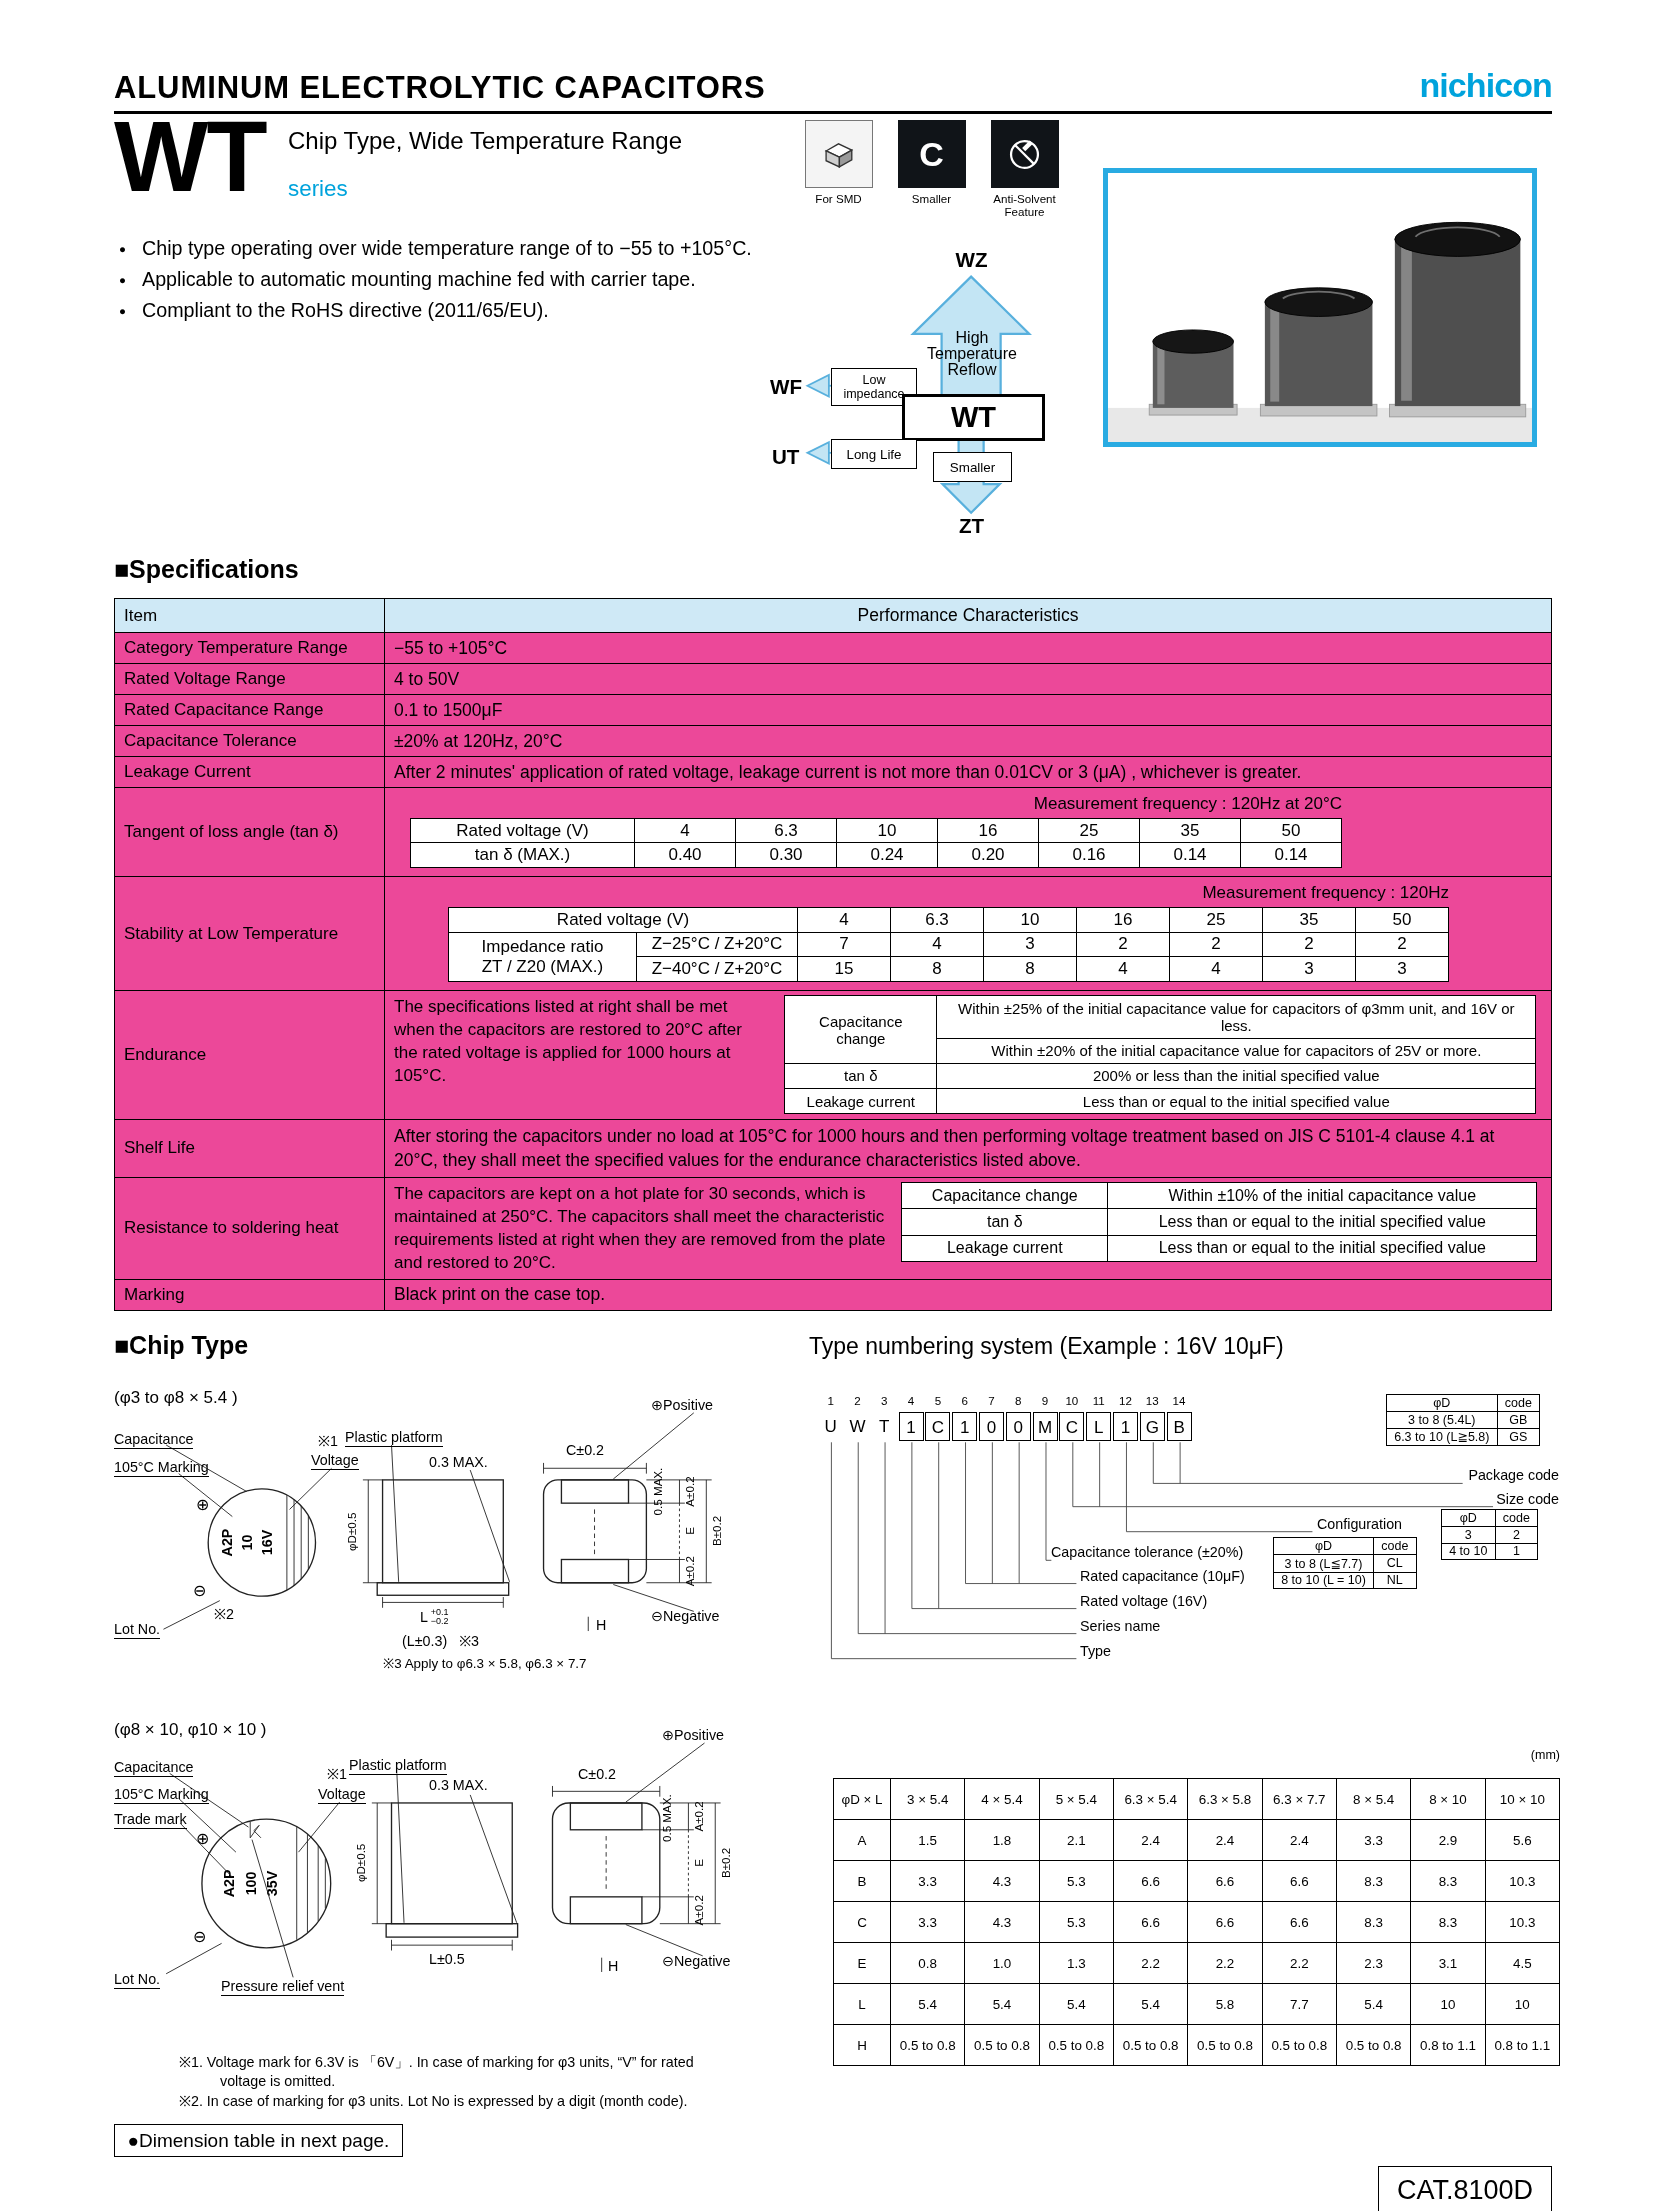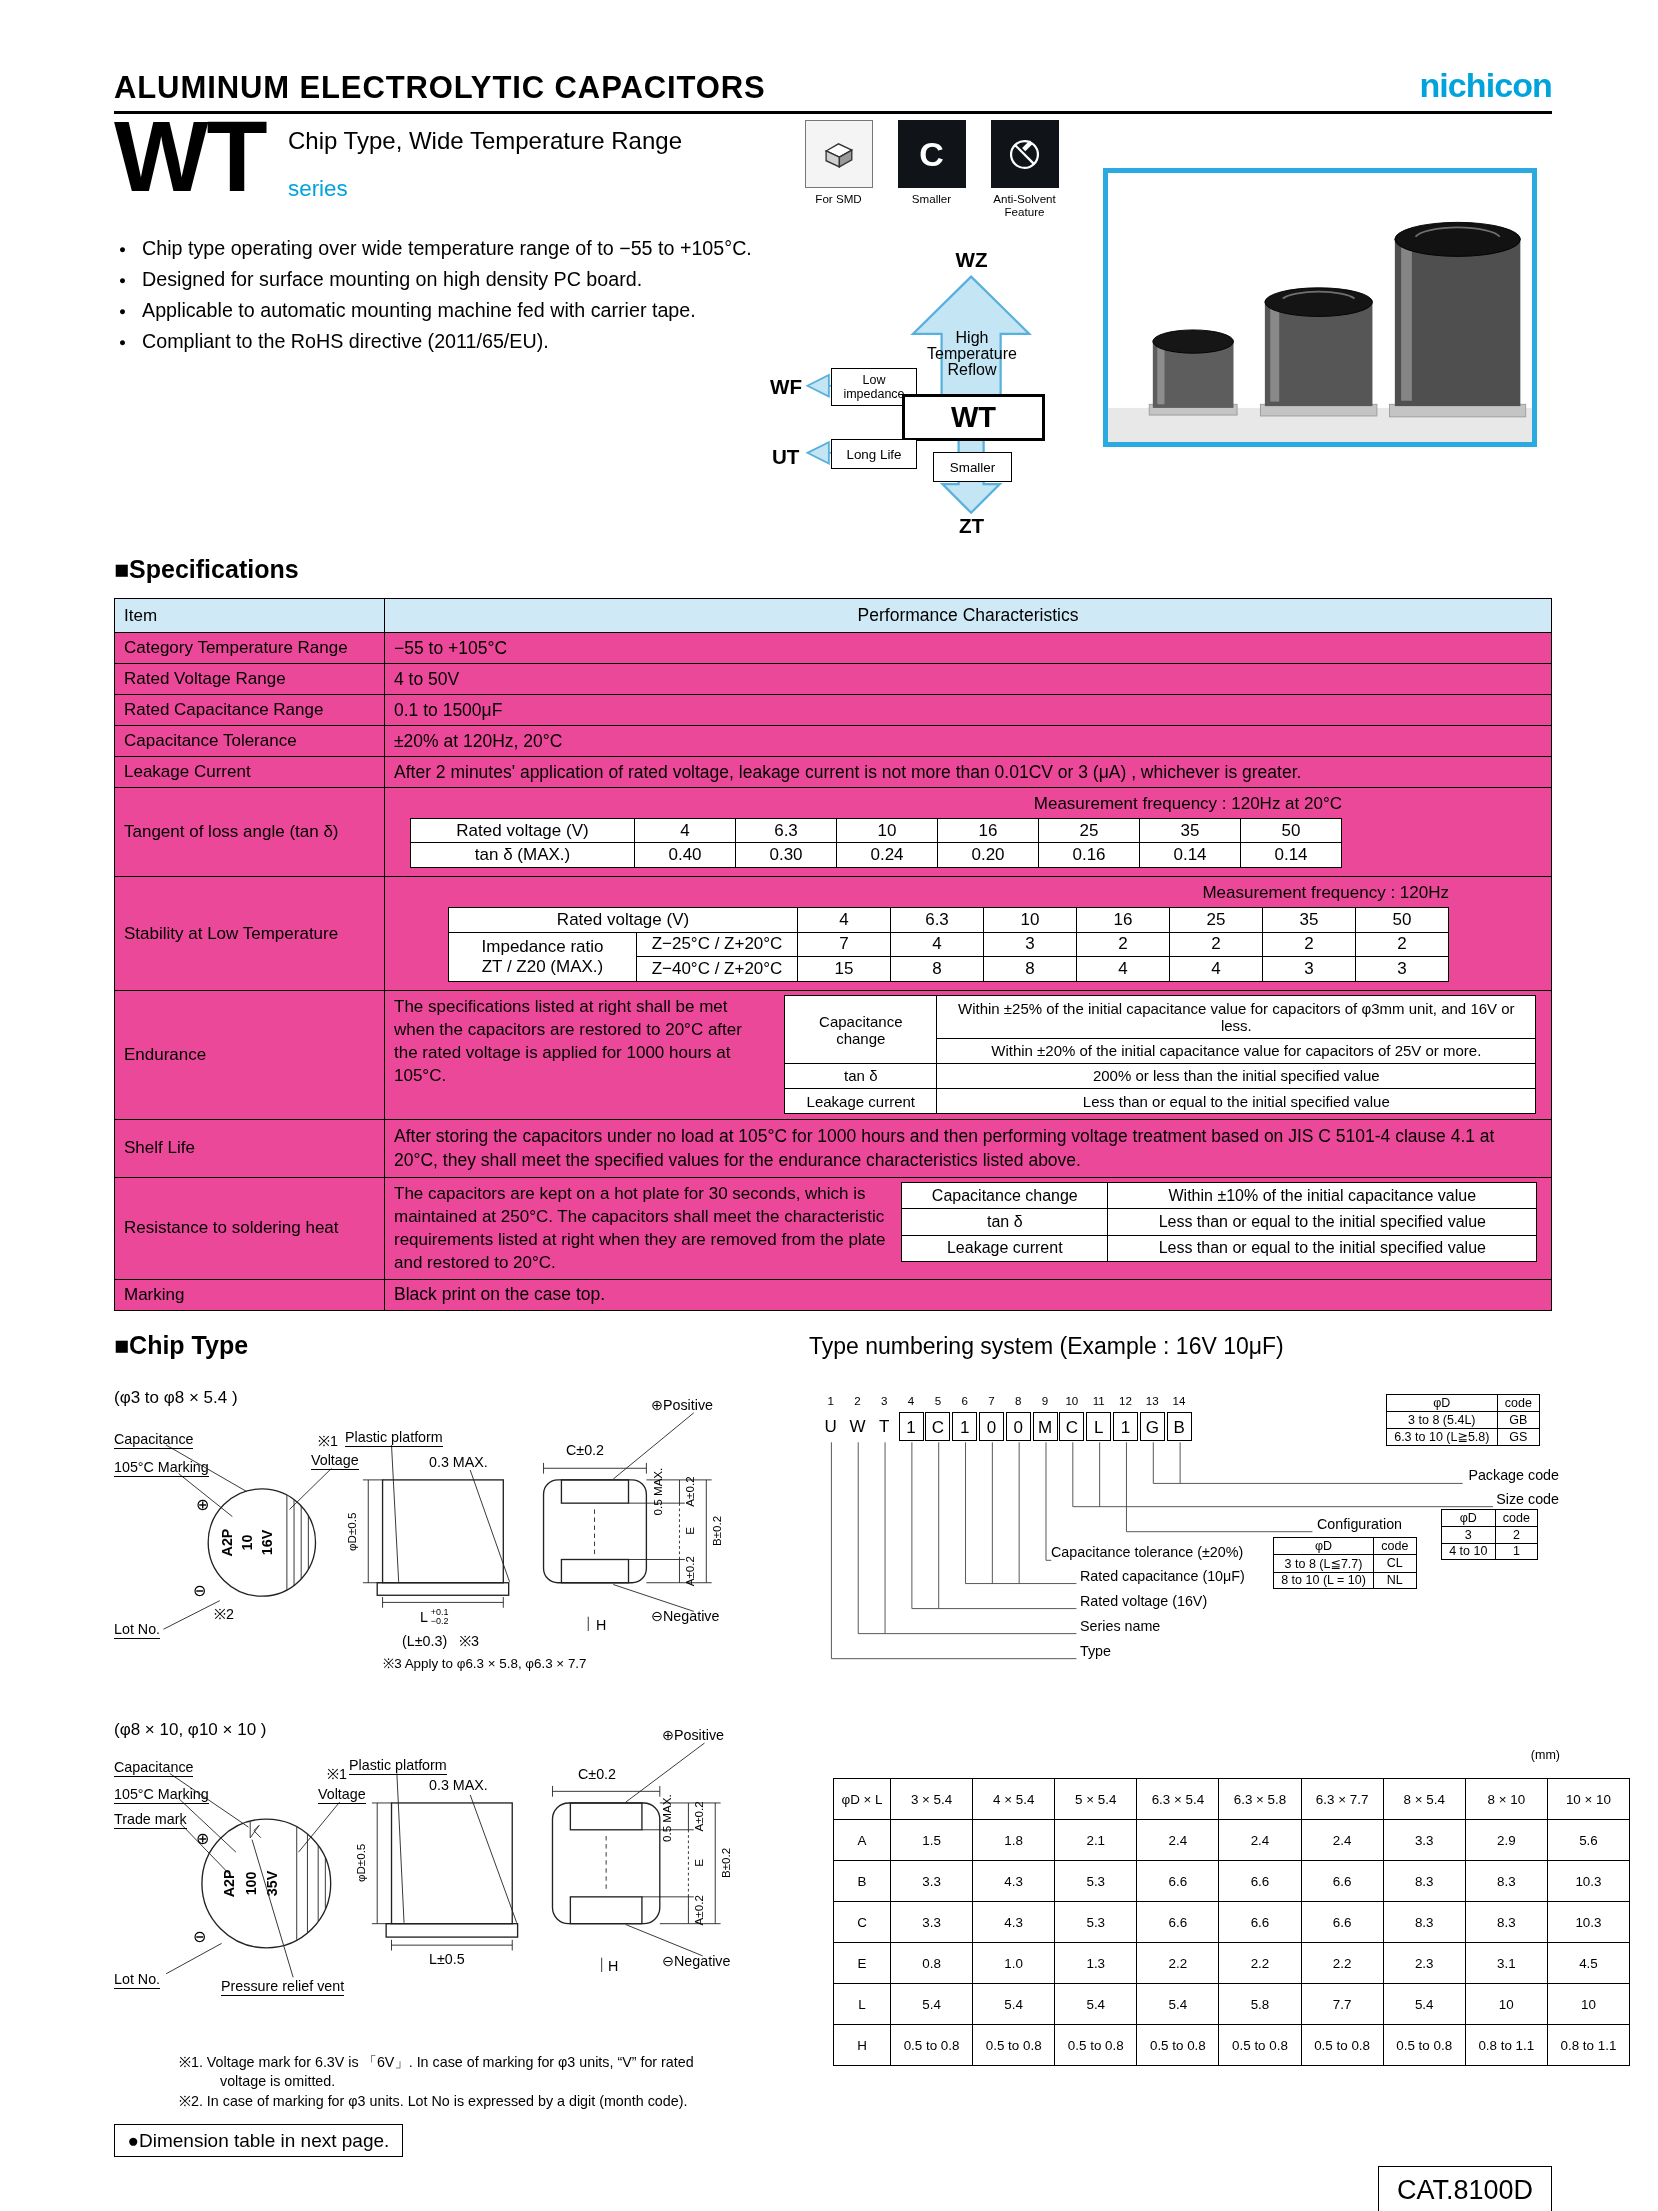--- a/index.html
+++ b/index.html
@@ -63,21 +63,21 @@
 .pos-row span{width:25px;margin-right:1.8px;text-align:center;font-size:11.6px}
 .char-row{position:absolute;left:7.2px;top:18px;display:flex}
 .char-row span{width:25px;height:29px;margin-right:1.8px;text-align:center;font-size:17px;line-height:29px}
 .char-row span.boxed{border:1.8px solid #000}
 .tn-lbl{position:absolute;font-size:14.3px;white-space:nowrap}
 .code-tbl{position:absolute;border-collapse:collapse;background:#fff}
 .code-tbl td{border:0.9px solid #000;padding:0.9px 7.2px;font-size:12.5px;text-align:center;white-space:nowrap}
 
 .dim-wrap{position:absolute;left:833px;top:1748px;width:727px}
 .mm-note{font-size:12.5px;text-align:right;margin-bottom:16px}
-.dim-tbl{width:797px;border-collapse:collapse;table-layout:fixed}
+.dim-tbl{width:727px;border-collapse:collapse;table-layout:fixed}
 .dim-tbl td{border:1.3px solid #000;height:41px;font-size:13.4px;text-align:center;background:#fff}
 
 .fnote{position:absolute;font-size:14.3px;line-height:19.7px;white-space:nowrap}
 .foot-box{position:absolute;left:114px;top:2124px;border:1.3px solid #000;padding:4.5px 12.5px;font-size:19px}
 .cat-box{position:absolute;right:107px;top:2166px;border:1.8px solid #000;padding:8px 18px;font-size:27px}
 .svgt{font-size:13px}
 .facet{font-size:16px;font-weight:600}
 </style>
 </head>
 <body>
@@ -142,21 +142,20 @@
       <rect x="314" y="258" width="152" height="14" fill="#c4c4c4" stroke="#9a9a9a"></rect>
       <rect x="320" y="72" width="140" height="188" fill="#4f4f4f"></rect>
       <rect x="327" y="78" width="12" height="176" fill="#858585"></rect>
       <ellipse cx="390" cy="74" rx="70" ry="19" fill="#121212" stroke="#000"></ellipse>
       <path d="M 343 71 a 48 13 0 0 1 94 0" fill="none" stroke="#6f6f6f" stroke-width="2"></path>
     </svg>
   </div>
 
   <ul class="features">
     <li>Chip type operating over wide temperature range of to −55 to +105°C.</li>
-    <li>Designed for surface mounting on high density PC board.</li>
     <li>Applicable to automatic mounting machine fed with carrier tape.</li>
     <li>Compliant to the RoHS directive (2011/65/EU).</li>
   </ul>
 
   <div class="fam">
     <svg width="331" height="296" viewBox="0 0 370 330">
       <polygon points="255,36 190,100 222,100 222,172 288,172 288,100 320,100" fill="#c3e5f4" stroke="#58b0dd" stroke-width="2.5"></polygon>
       <polygon points="241,216 269,216 269,268 287,268 255,300 223,268 241,268" fill="#c3e5f4" stroke="#58b0dd" stroke-width="2.5"></polygon>
       <polygon points="72,158 96,146 96,170" fill="#c3e5f4" stroke="#58b0dd" stroke-width="2"></polygon>
       <line x1="96" y1="158" x2="100" y2="158" stroke="#58b0dd" stroke-width="2"></line>

